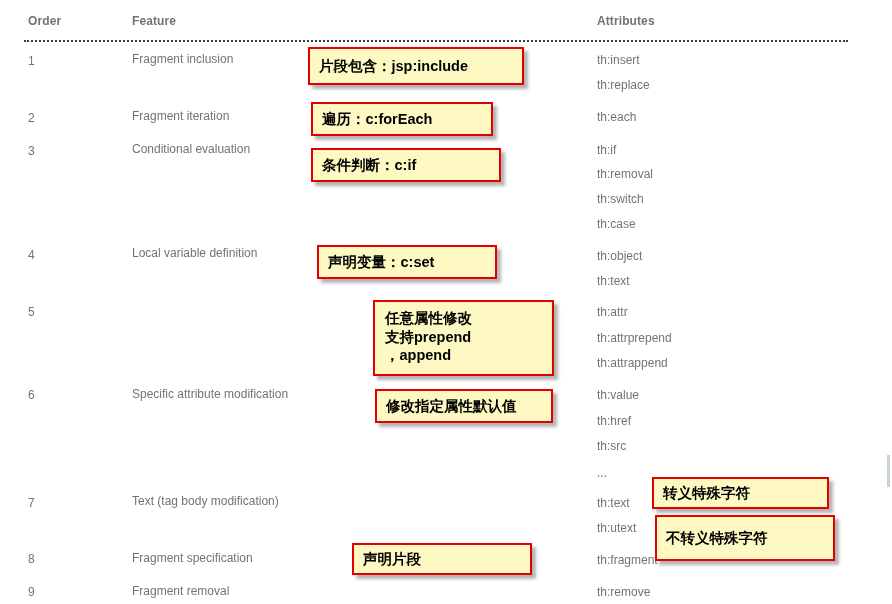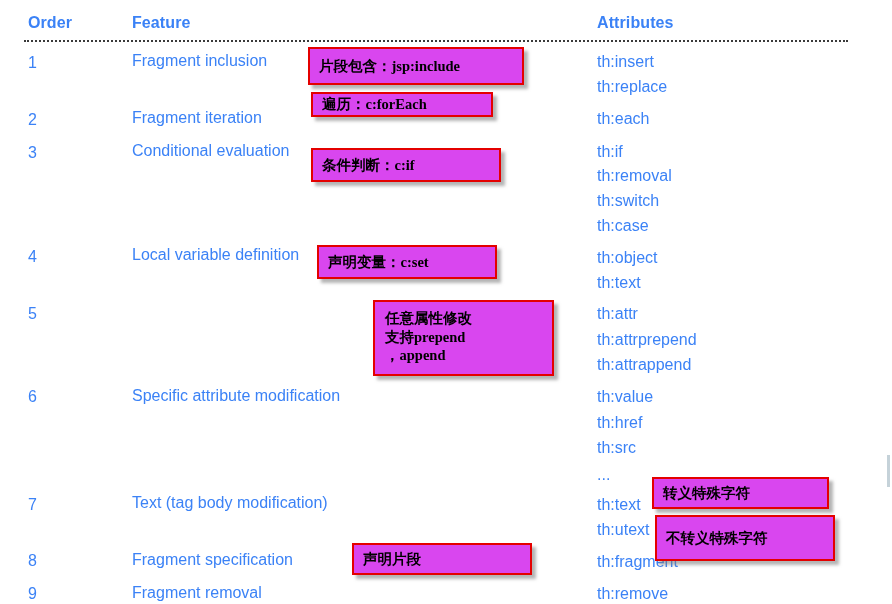--- a/index.html
+++ b/index.html
@@ -26,38 +26,38 @@
   }
   .divider{
     position:absolute;
     left:24px;top:40px;
     width:824px;height:0;
     border-top:2px dotted #3a3a3a;
   }
 
   .cell{
     position:absolute;
-    font-size:16px;
-    color:#3b82f6;
+    font-size:12px;
+    color:#737373;
     white-space:nowrap;
   }
 
   
   .callout{
     position:absolute;
-    background:#d946ef;
+    background:#fef9c3;
     border:2px solid #e40000;
     box-shadow:4px 4px 3px rgba(120,120,120,.55);
     box-sizing:border-box;
     display:flex;
     align-items:center;
     color:#000000;
     font-weight:bold;
     font-size:14.5px;
-    font-family:Liberation Serif, serif;
+    font-family:Liberation Sans, sans-serif;
     padding:0 9px;
     line-height:1.28;
   }
   .callout.multi{
     display:block;
     padding:7px 10px;
   }
   .callout .ln{display:block;white-space:nowrap;}
 
   
@@ -122,38 +122,41 @@
   <div class="cell col-attr" style="top:553px">th:fragment</div>
 
   <div class="cell col-order" style="top:585px">9</div>
   <div class="cell col-feature" style="top:584px">Fragment removal</div>
   <div class="cell col-attr" style="top:585px">th:remove</div>
 
   <div class="callout" style="left:308px;top:47px;width:216px;height:38px">
     <span class="ln">片段包含：jsp:include</span>
   </div>
 
-  <div class="callout" style="left:311px;top:92px;width:182px;height:25px">
+  <div class="callout" style="left:311px;top:102px;width:182px;height:34px">
     <span class="ln">遍历：c:forEach</span>
   </div>
 
   <div class="callout" style="left:311px;top:148px;width:190px;height:34px">
     <span class="ln">条件判断：c:if</span>
   </div>
 
   <div class="callout" style="left:317px;top:245px;width:180px;height:34px">
     <span class="ln">声明变量：c:set</span>
   </div>
 
   <div class="callout multi" style="left:373px;top:300px;width:181px;height:76px">
     <span class="ln">任意属性修改</span>
     <span class="ln">支持prepend</span>
     <span class="ln">，append</span>
   </div>
 
+  <div class="callout" style="left:375px;top:389px;width:178px;height:34px">
+    <span class="ln">修改指定属性默认值</span>
+  </div>
 
 
   <div class="callout" style="left:652px;top:477px;width:177px;height:32px">
     <span class="ln">转义特殊字符</span>
   </div>
 
   <div class="callout" style="left:655px;top:515px;width:180px;height:46px">
     <span class="ln">不转义特殊字符</span>
   </div>
 

